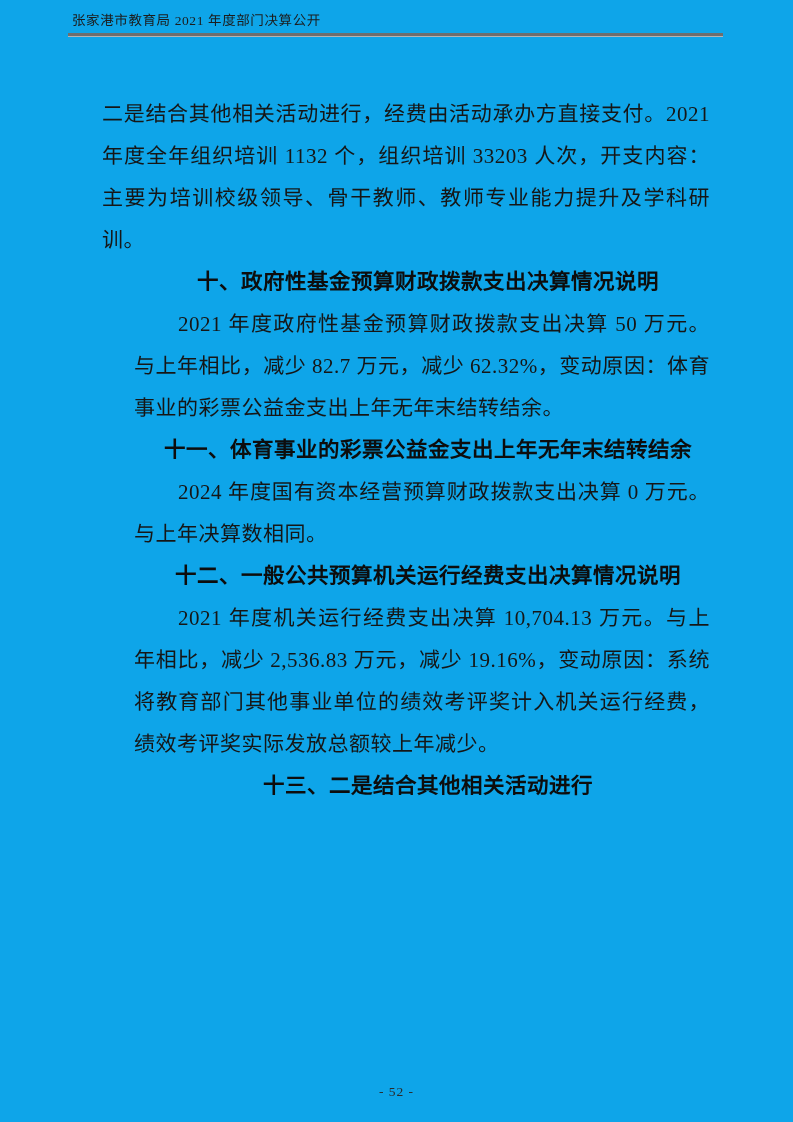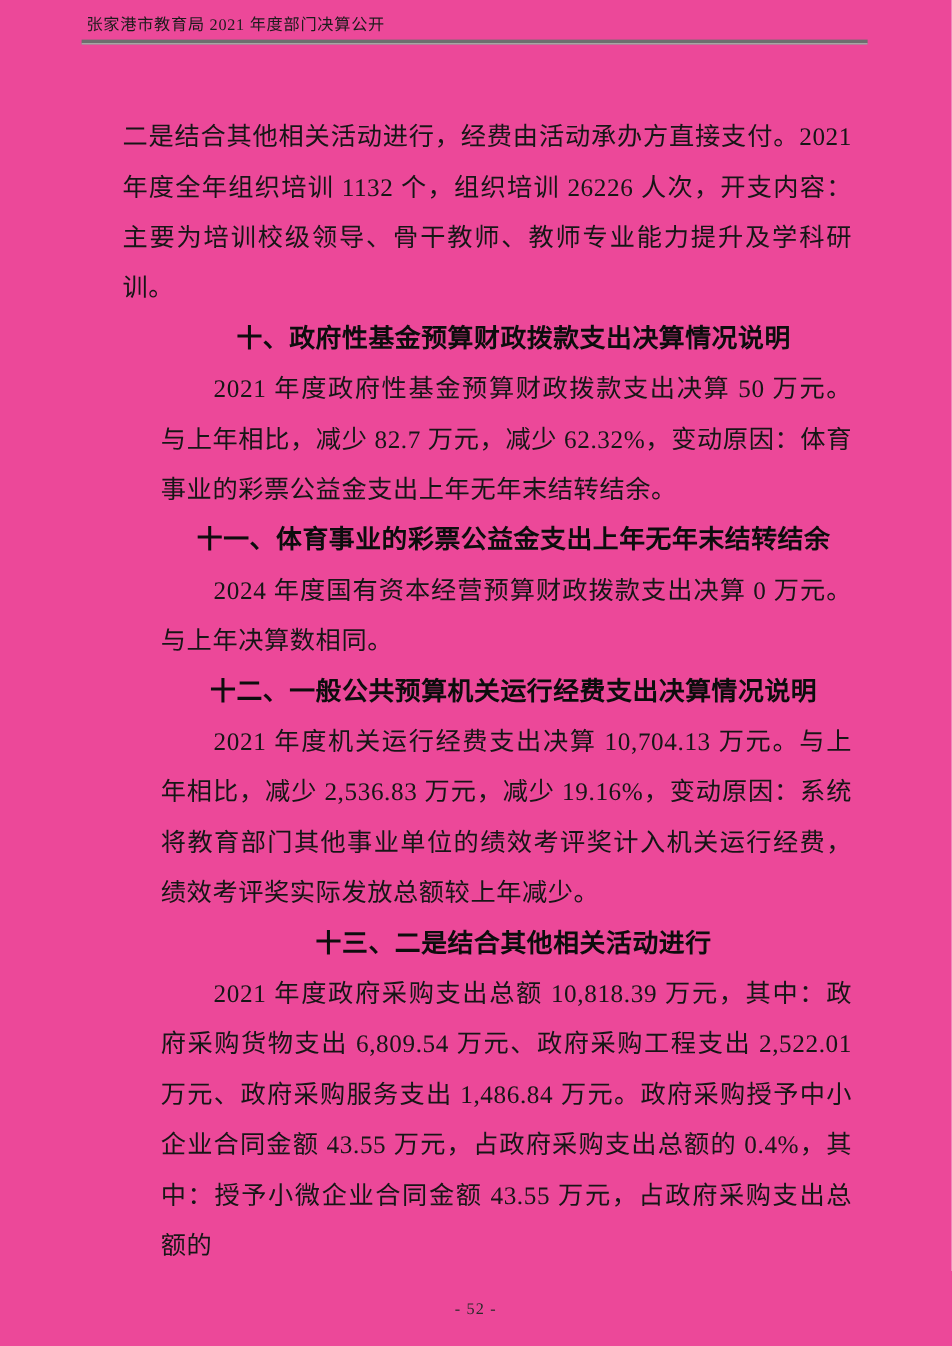--- a/index.html
+++ b/index.html
@@ -11,21 +11,21 @@
     position: relative;
     width: 793px;
     height: 1122px;
     overflow: hidden;
     font-family: "Liberation Serif", "DejaVu Serif", serif;
     color: #1b1b1b;
   }
   .page {
     position: absolute;
     inset: 0;
-    background: #ec4899;
+    background: #0ea5e9;
   }
   
   .header {
     position: absolute;
     left: 68px;
     top: 12px;
     width: 655px;
   }
   .header-title {
     display: block;
@@ -89,28 +89,27 @@
 
 <div class="page">
 
   <div class="header">
     <span class="header-title">张家港市教育局 2021 年度部门决算公开</span>
     <div class="header-rule"></div>
   </div>
 
   <div class="doc-body">
 
-  <p class="para">二是结合其他相关活动进行，经费由活动承办方直接支付。2021 年度全年组织培训 1132 个，组织培训 26226 人次，开支内容：主要为培训校级领导、骨干教师、教师专业能力提升及学科研训。</p>
+  <p class="para">二是结合其他相关活动进行，经费由活动承办方直接支付。2021 年度全年组织培训 1132 个，组织培训 33203 人次，开支内容：主要为培训校级领导、骨干教师、教师专业能力提升及学科研训。</p>
       <h2 class="heading">十、政府性基金预算财政拨款支出决算情况说明</h2>
       <p class="para indent">2021 年度政府性基金预算财政拨款支出决算 50 万元。与上年相比，减少 82.7 万元，减少 62.32%，变动原因：体育事业的彩票公益金支出上年无年末结转结余。</p>
       <h2 class="heading">十一、体育事业的彩票公益金支出上年无年末结转结余</h2>
       <p class="para indent">2024 年度国有资本经营预算财政拨款支出决算 0 万元。与上年决算数相同。</p>
       <h2 class="heading">十二、一般公共预算机关运行经费支出决算情况说明</h2>
       <p class="para indent">2021 年度机关运行经费支出决算 10,704.13 万元。与上年相比，减少 2,536.83 万元，减少 19.16%，变动原因：系统将教育部门其他事业单位的绩效考评奖计入机关运行经费，绩效考评奖实际发放总额较上年减少。</p>
       <h2 class="heading">十三、二是结合其他相关活动进行</h2>
-      <p class="para indent">2021 年度政府采购支出总额 10,818.39 万元，其中：政府采购货物支出 6,809.54 万元、政府采购工程支出 2,522.01 万元、政府采购服务支出 1,486.84 万元。政府采购授予中小企业合同金额 43.55 万元，占政府采购支出总额的 0.4%，其中：授予小微企业合同金额 43.55 万元，占政府采购支出总额的</p>
     </div>
 
   <div class="footer">
     <span class="footer-page-number">- 52 -</span>
   </div>
 
 </div>
 
 </body></html>

